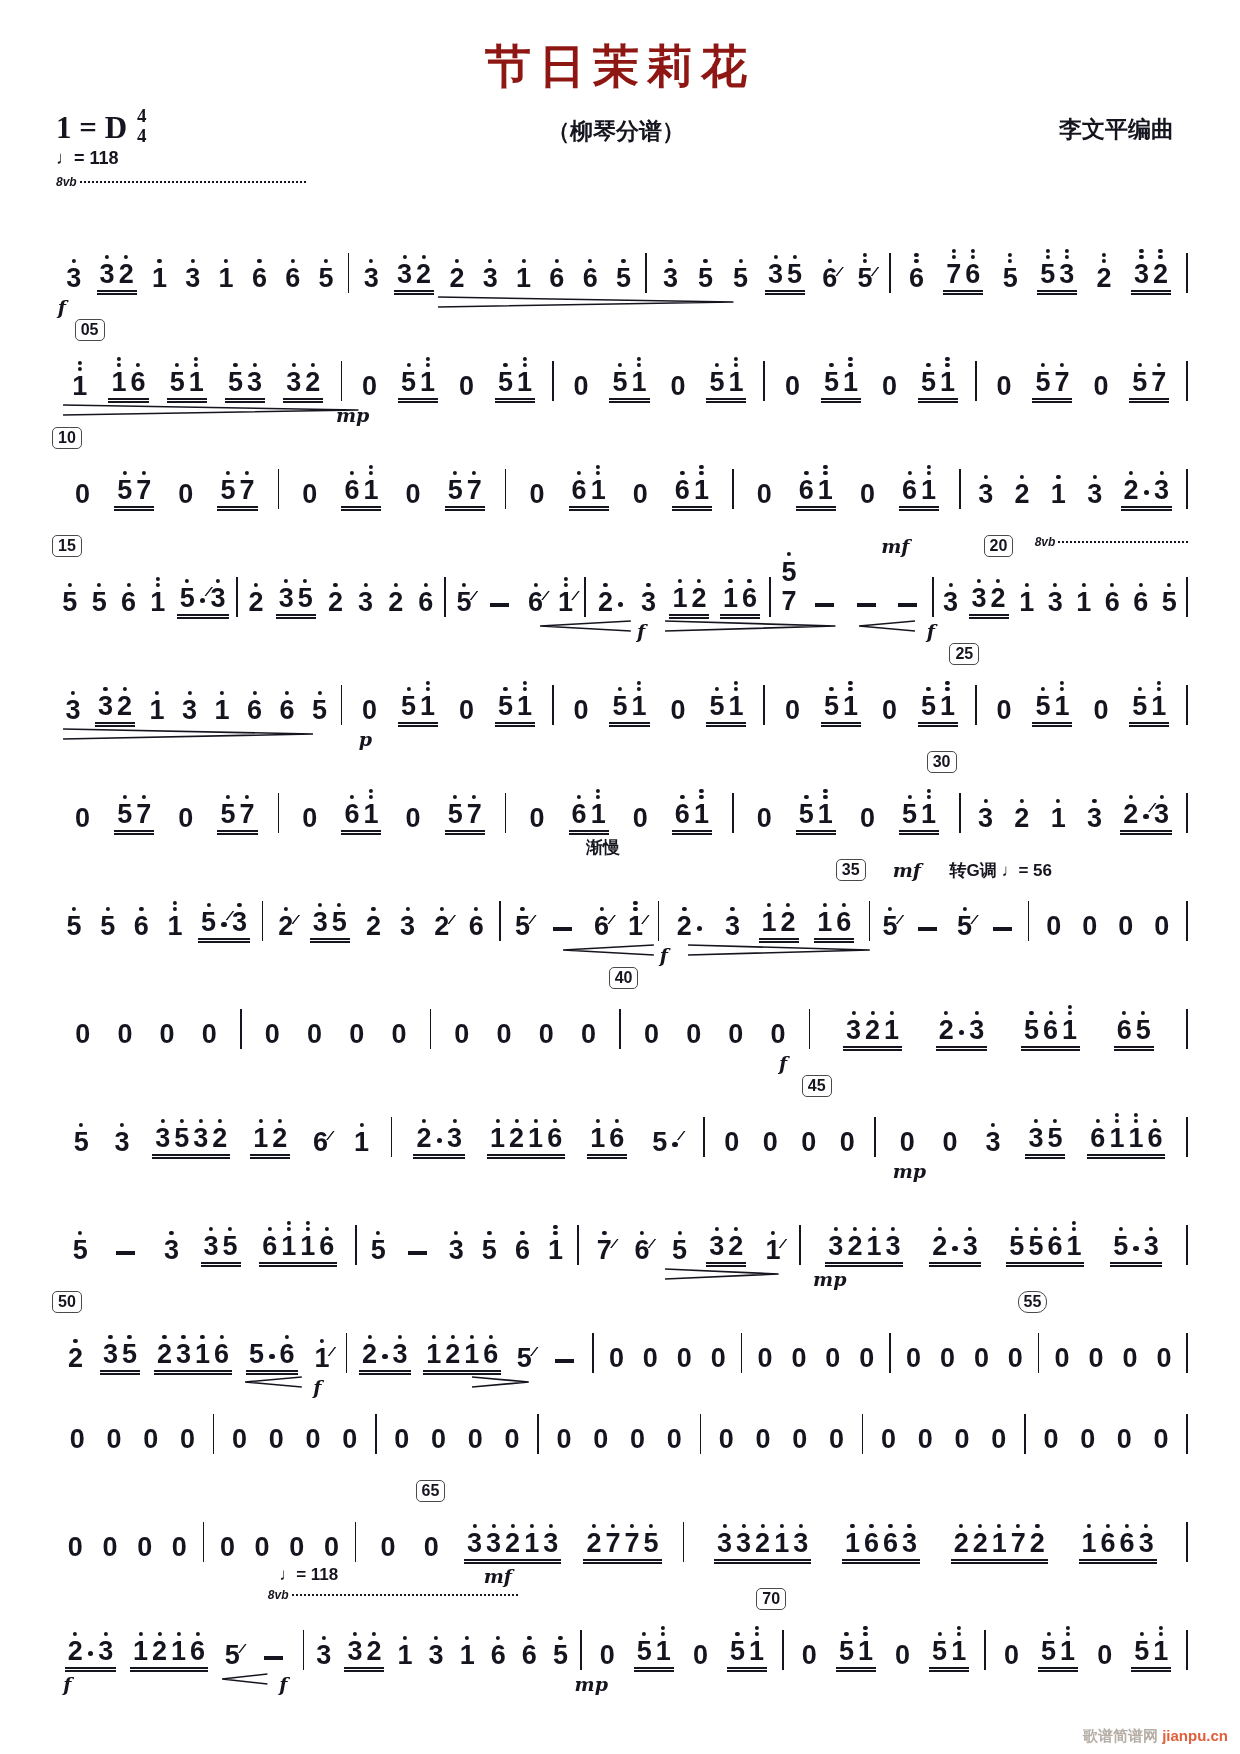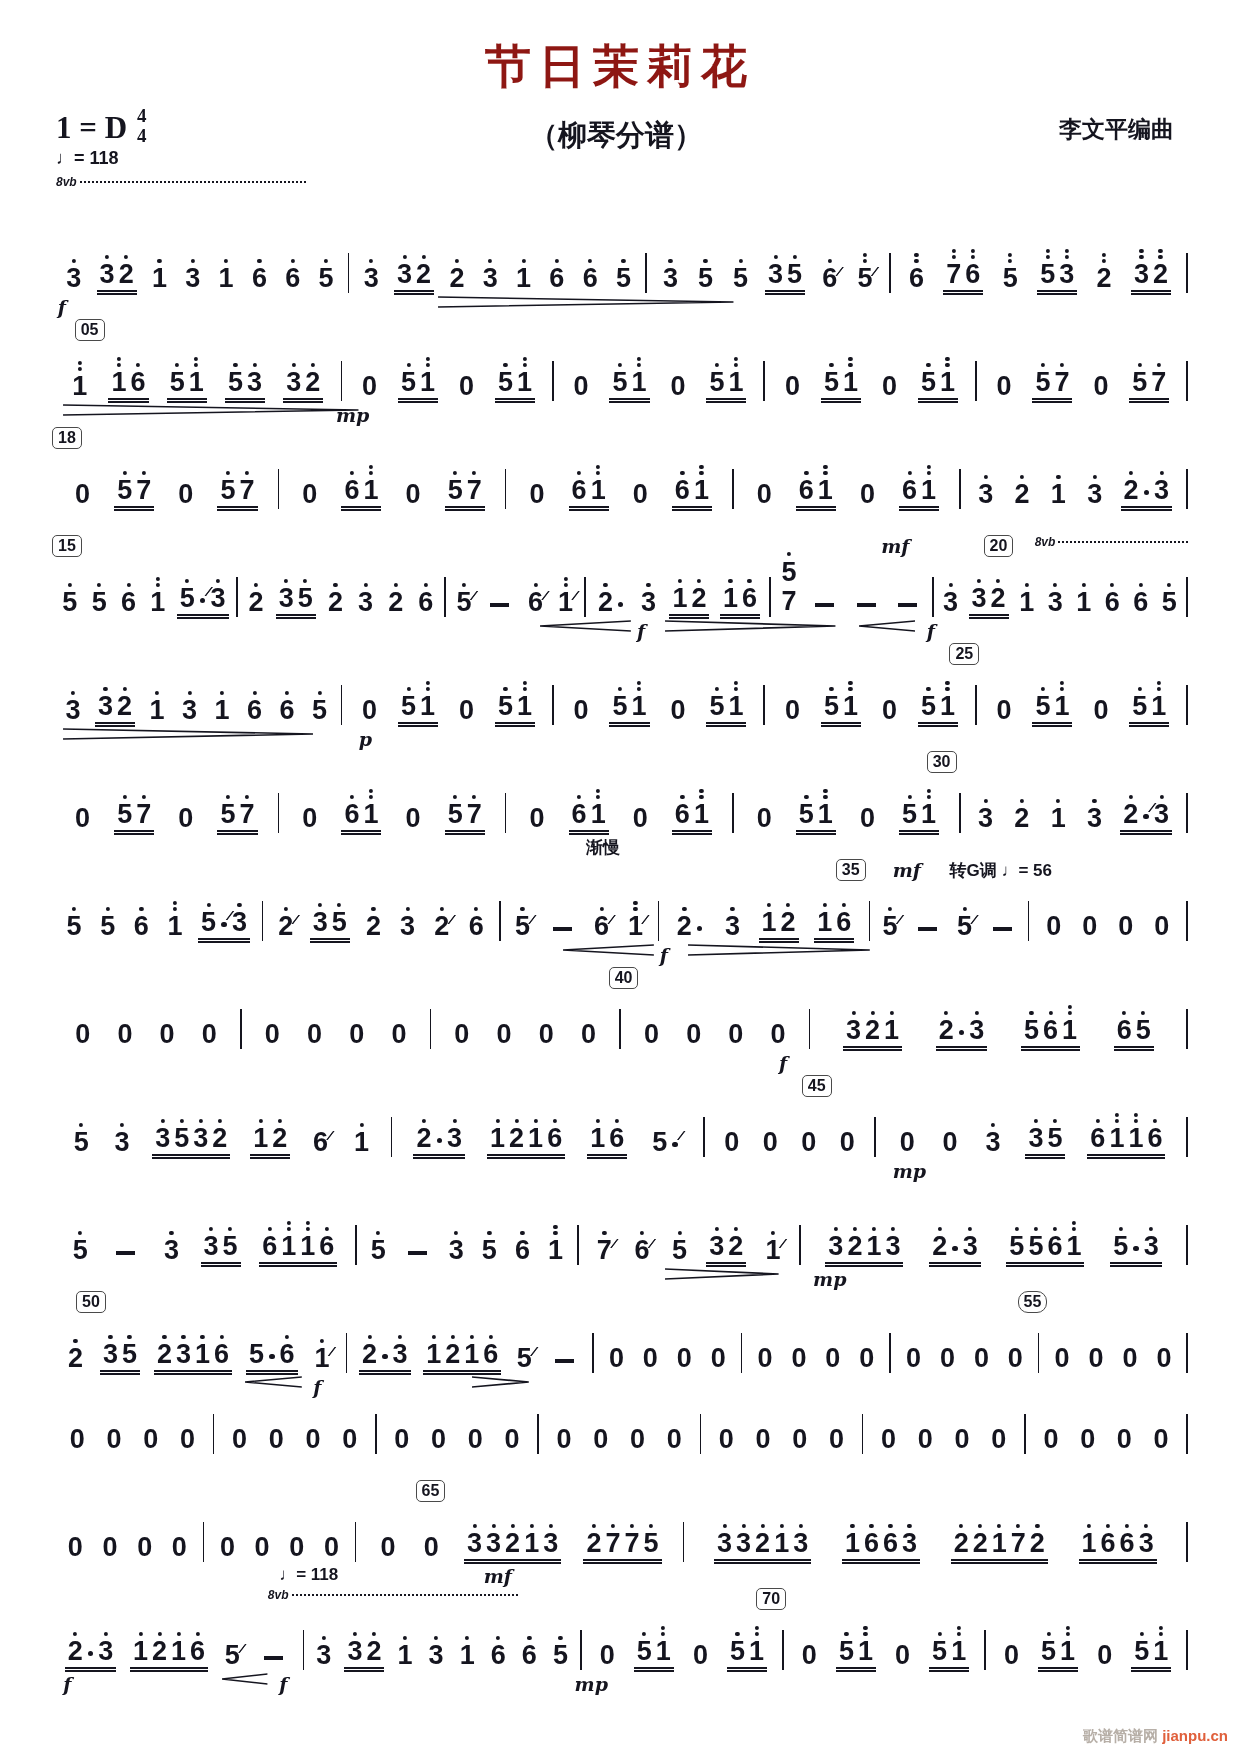--- a/index.html
+++ b/index.html
@@ -4,21 +4,21 @@
 <style>
   html,body{margin:0;padding:0;background:#ffffff}
   body{width:1240px;height:1754px;position:relative;overflow:hidden;
        font-family:"Liberation Sans",sans-serif;color:#15151f}
   .sheet{position:relative;padding:14px 52px 0 52px}
   
   .hdr{position:relative;height:196px}
   .title{text-align:center;font-size:46px;font-weight:800;letter-spacing:8px;
          color:#8e1713;padding-top:22px}
   .subtitle{position:absolute;left:0;right:8px;top:102px;text-align:center;
-            font-size:29px;font-weight:700}
+            font-size:23px;font-weight:700}
   .composer{position:absolute;right:14px;top:100px;font-size:23px;font-weight:700}
   .keyblock{position:absolute;left:4px;top:92px;font-weight:800}
   .keysig{font-size:31px;font-weight:800;font-family:"Liberation Serif",serif;display:inline-block}
   .frac{display:inline-block;vertical-align:-4px;text-align:center;font-size:19px;
         font-weight:800;line-height:1.05;margin-left:10px;font-family:"Liberation Serif",serif}
   .tempo-main{font-size:18px;font-weight:700;margin-top:2px}
   .ottava-hdr{margin-top:6px;display:flex;align-items:center;width:250px}
   
   .band{position:relative;height:27px}
   .band.below{height:23px}
@@ -419,21 +419,21 @@
       </div>
       <div class="band below">
         <span class="it hp" style="width: 26%; left: 1%;">
           <svg viewBox="0 0 100 12" preserveAspectRatio="none" style="width:100%;height:12px">
             <path d="M0 1 L100 6 L0 11" fill="none" stroke="#15151f" stroke-width="1.6"></path>
           </svg>
         </span>
         <span class="it dyn" style="left: 25%;">mp</span>
       </div>
       <div class="band above">
-        <span class="it mnum" style="left: 0%;">18</span>
+        <span class="it mnum" style="left: 0%;">10</span>
       </div>
       <div class="sysline">
         <div class="measure" style="flex: 8 1 0%;">
           <span class="grp">
             <span class="n">0</span>
           </span>
           <span class="grp beam">
             <span class="n"><span class="od">
                 <i></i>
               </span>5</span>
@@ -1701,21 +1701,21 @@
       </div>
       <div class="band below">
         <span class="it hp" style="width: 10%; left: 54%;">
           <svg viewBox="0 0 100 12" preserveAspectRatio="none" style="width:100%;height:12px">
             <path d="M0 1 L100 6 L0 11" fill="none" stroke="#15151f" stroke-width="1.6"></path>
           </svg>
         </span>
         <span class="it dyn" style="left: 67%;">mp</span>
       </div>
       <div class="band above">
-        <span class="it mnum" style="left: 0%; margin-left: 24px;">50</span>
+        <span class="it mnum" style="left: 0%;">50</span>
         <span class="it mnum" style="left: 85%; border-radius: 10px;">55</span>
       </div>
       <div class="sysline">
         <div class="measure" style="flex: 12 1 0%;">
           <span class="grp">
             <span class="n"><span class="od">
                 <i></i>
               </span>2</span>
           </span>
           <span class="grp beam">

